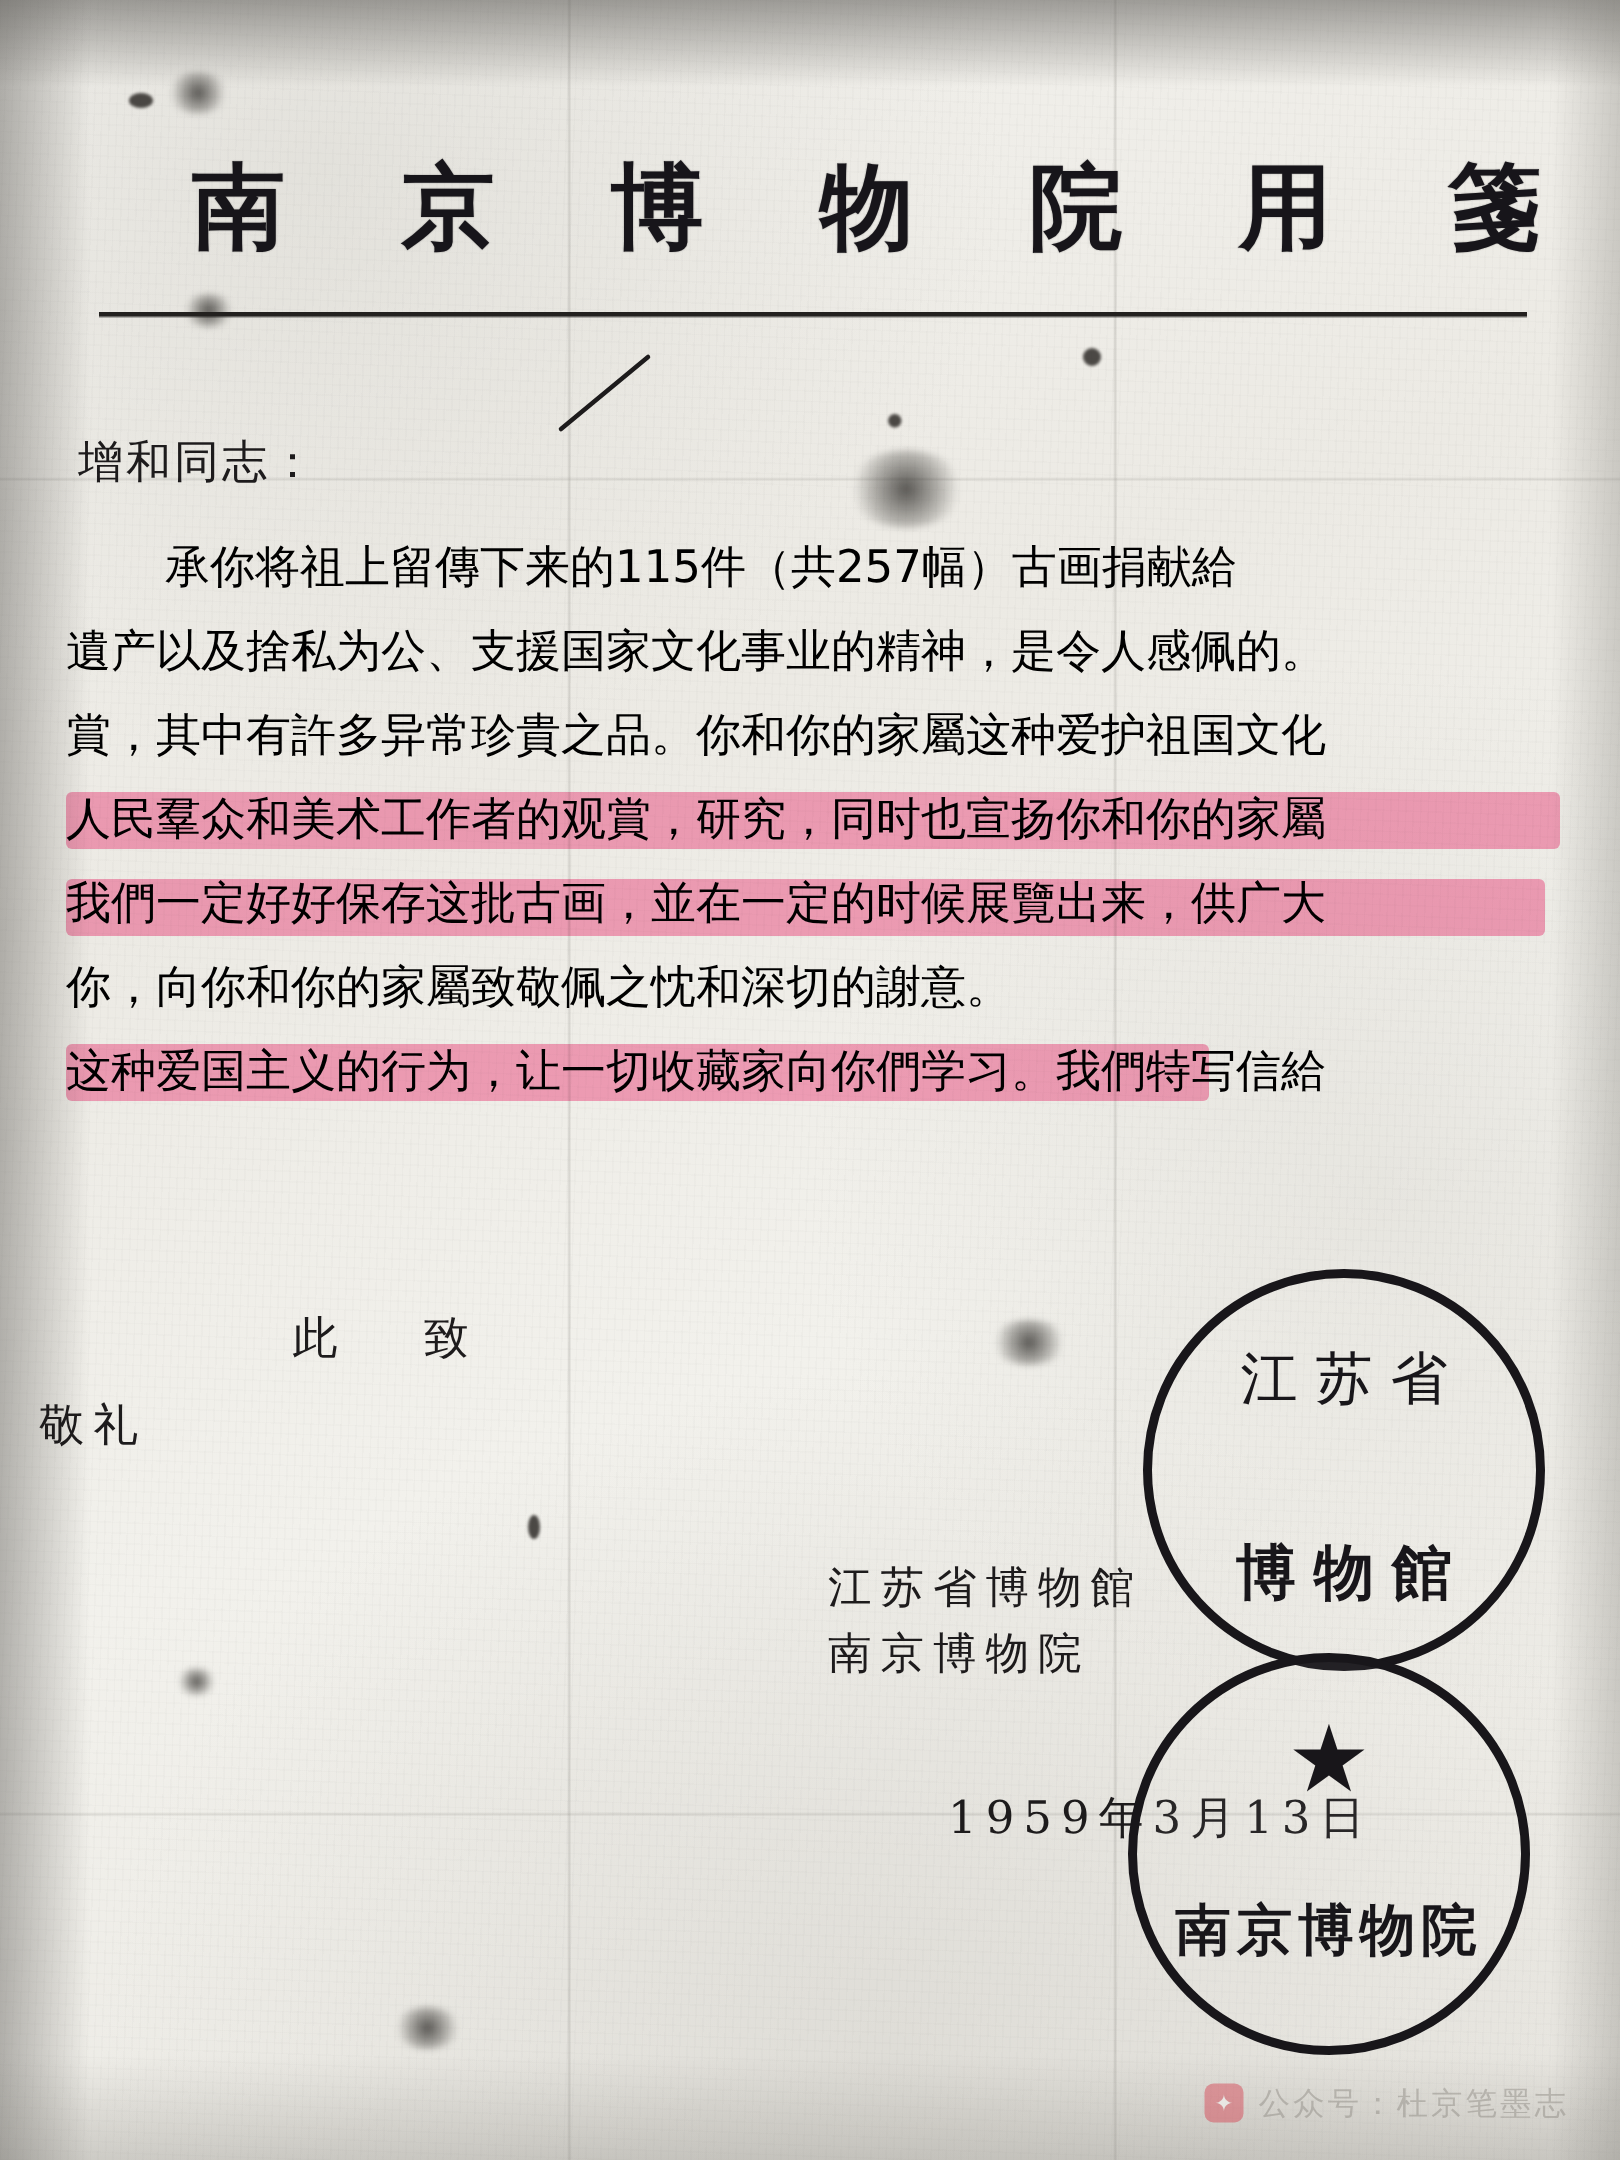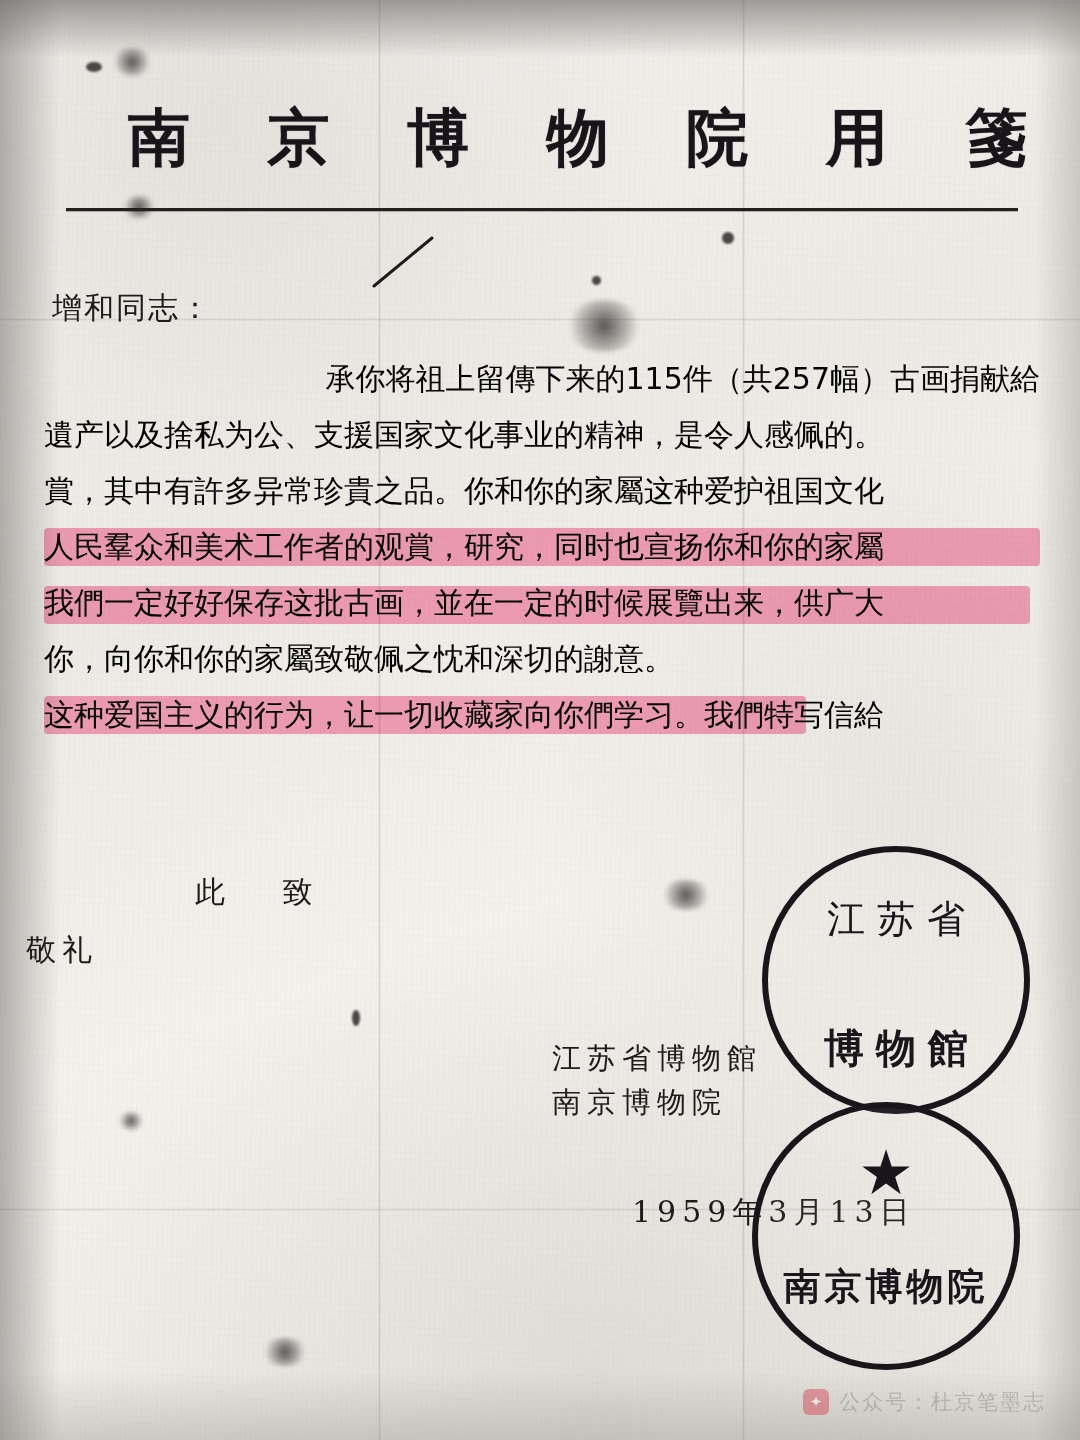--- a/index.html
+++ b/index.html
@@ -124,21 +124,21 @@
     left: 44px;
     width: 996px;
   }
   .line {
     position: relative;
     height: 56px;
     font-size: 30px;
     line-height: 46px;
     white-space: nowrap;
   }
-  .line.indent { padding-left: 66px; text-align: right; }
+  .line.indent { padding-left: 66px; }
 
   
   .hl {
     position: absolute;
     left: 0;
     height: 38px;
     background: #fb6fa0;
     opacity: 0.62;
     border-radius: 4px;
     mix-blend-mode: multiply;

